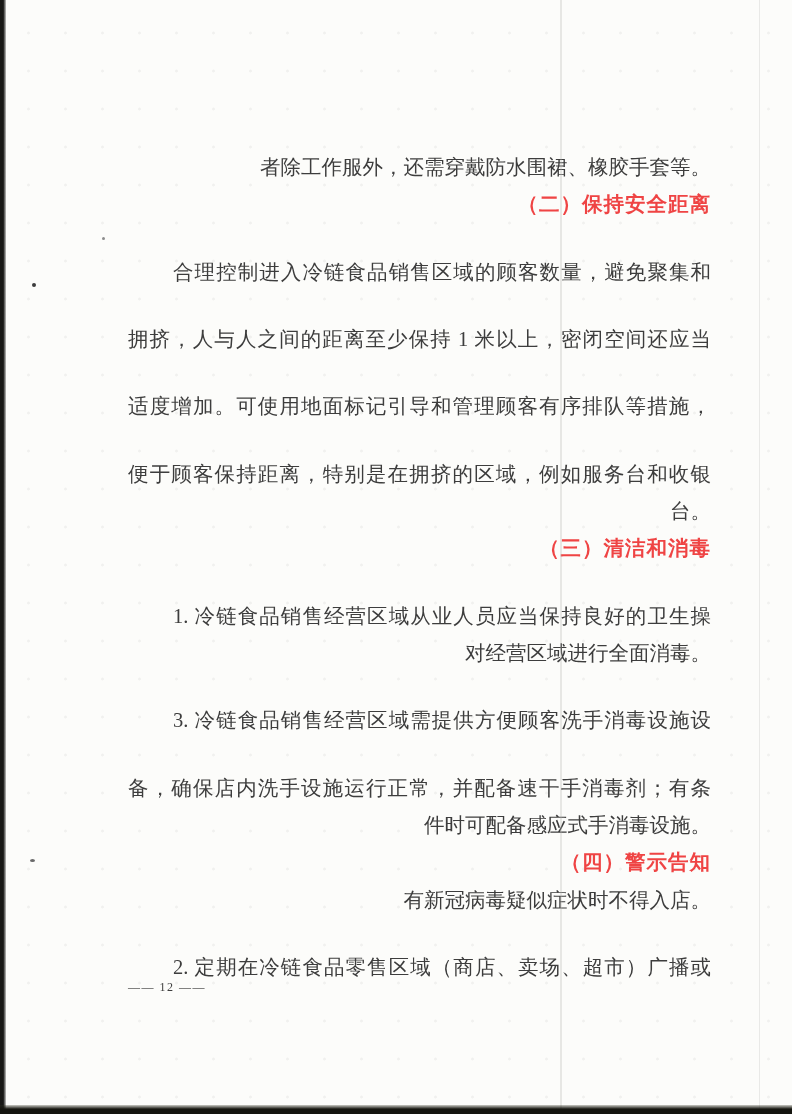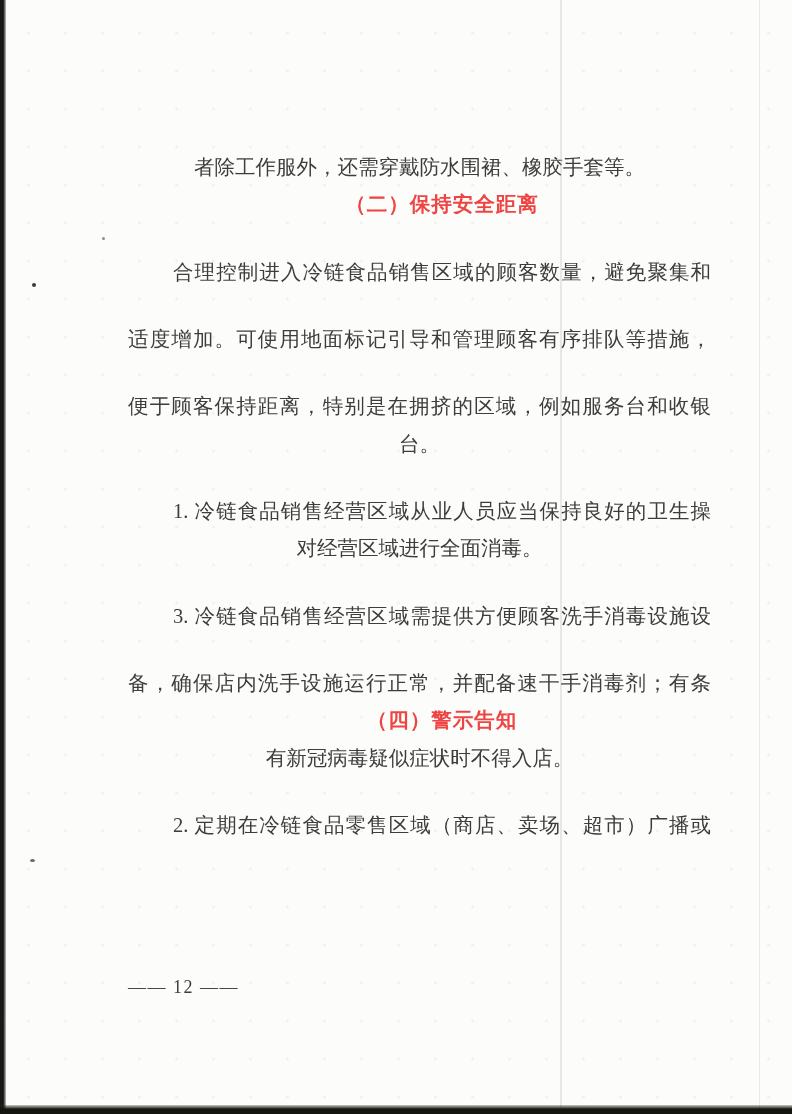--- a/index.html
+++ b/index.html
@@ -46,58 +46,61 @@
   .textblock {
     position: absolute;
     left: 128px; top: 149px; width: 583px;
     color: #3d3d3d;
     font-size: 20.5px;
   }
   .line {
     height: 37.35px;
     line-height: 37.35px;
     white-space: nowrap;
-    text-align: center;
+    text-align: right;
   }
   .line.fill {
     white-space: normal;
     text-align: justify;
     text-align-last: justify;
     text-justify: inter-character;
     margin-top: 30px;
   }
   .line.indent { padding-left: 45px; }
   .line.heading { font-weight: 700; color: #ef4444; letter-spacing: 1px; }
 
   .page-number {
     position: absolute;
     left: 128px; top: 969px;
     line-height: 37px;
-    font-size: 18px;
+    font-size: 12px;
     letter-spacing: 1.5px;
     color: #3d3d3d;
   }
 </style>
 </head>
 <body>
 
 <div class="page">
   <div class="halftone"></div>
 
   <div class="textblock">
       <div class="line">者除工作服外，还需穿戴防水围裙、橡胶手套等。</div>
       <div class="line heading indent">（二）保持安全距离</div>
       <div class="line indent fill">合理控制进入冷链食品销售区域的顾客数量，避免聚集和</div>
+      <div class="line fill">拥挤，人与人之间的距离至少保持 1 米以上，密闭空间还应当</div>
       <div class="line fill">适度增加。可使用地面标记引导和管理顾客有序排队等措施，</div>
       <div class="line fill">便于顾客保持距离，特别是在拥挤的区域，例如服务台和收银</div>
       <div class="line">台。</div>
+      <div class="line heading indent">（三）清洁和消毒</div>
       <div class="line indent fill">1. 冷链食品销售经营区域从业人员应当保持良好的卫生操</div>
       <div class="line">对经营区域进行全面消毒。</div>
       <div class="line indent fill">3. 冷链食品销售经营区域需提供方便顾客洗手消毒设施设</div>
       <div class="line fill">备，确保店内洗手设施运行正常，并配备速干手消毒剂；有条</div>
+      <div class="line">件时可配备感应式手消毒设施。</div>
       <div class="line heading indent">（四）警示告知</div>
       <div class="line">有新冠病毒疑似症状时不得入店。</div>
       <div class="line indent fill">2. 定期在冷链食品零售区域（商店、卖场、超市）广播或</div>
     </div>
 
   <div class="page-number">—— 12 ——</div>
 
   <div class="crease-mid"></div>
   <div class="crease-right"></div>
   <div class="speck speck-a"></div>

